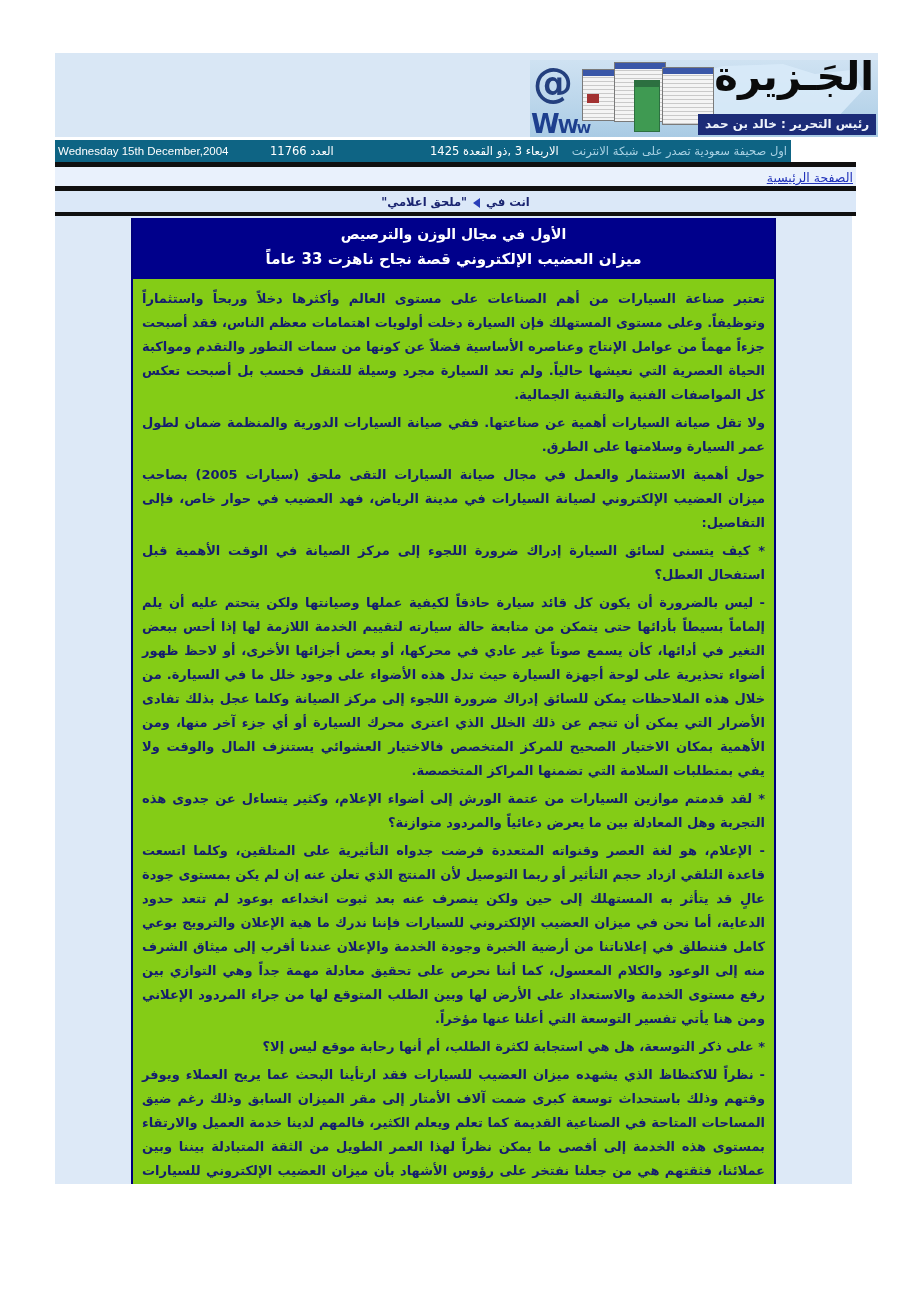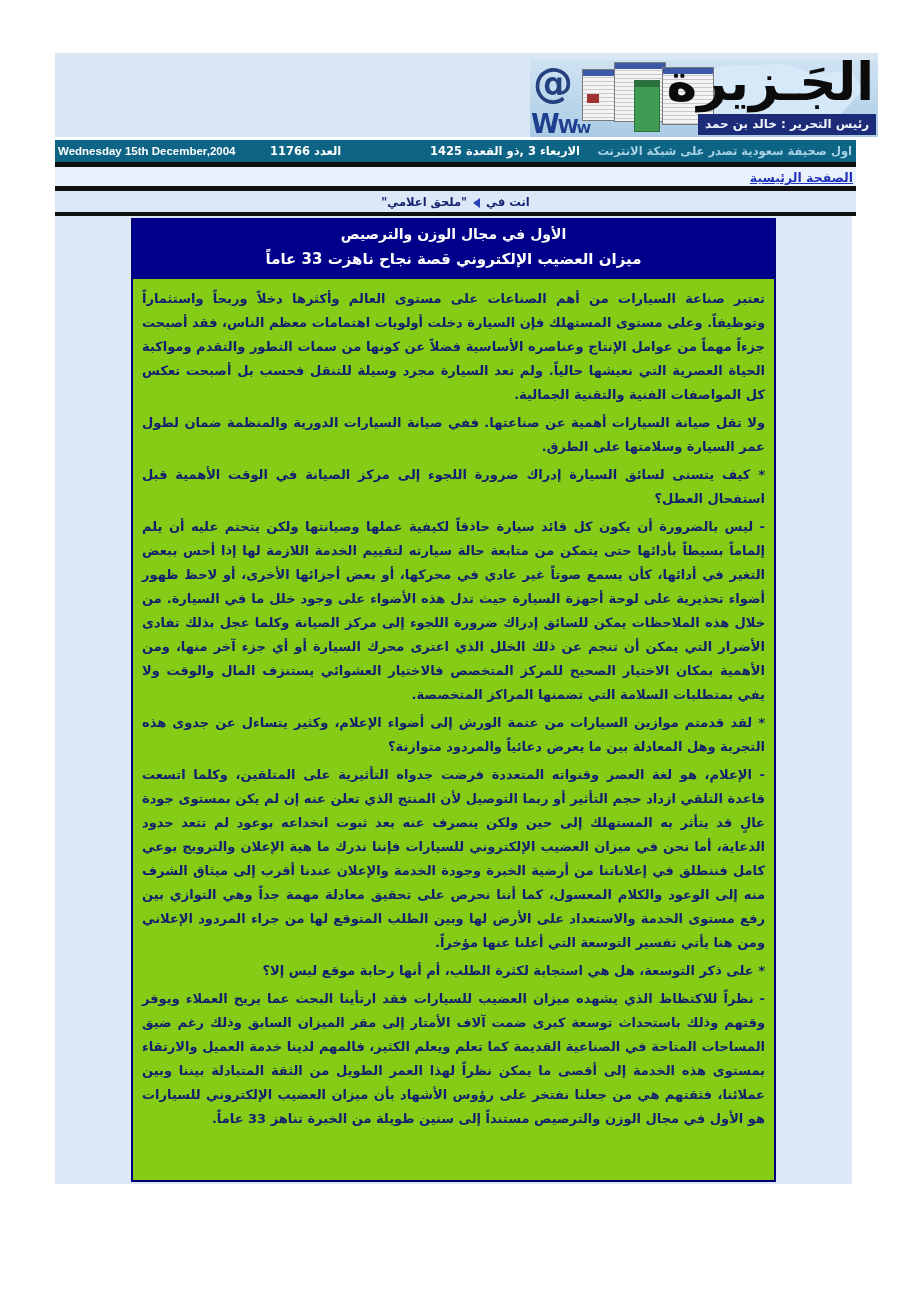--- a/index.html
+++ b/index.html
@@ -8,21 +8,21 @@
 
   .page { position: relative; width: 910px; height: 1298px; background: #ffffff; }
 
   
   .masthead-band { position: absolute; left: 55px; top: 53px; width: 823px; height: 84px;
                    background: #d9e7f5; }
   .logo { position: absolute; right: 0; bottom: 0; width: 348px; height: 77px;
           background: linear-gradient(180deg, #cfe2f2 0%, #b6d3e9 70%, #a9cbe4 100%);
           overflow: hidden; }
   .logo-map { position: absolute; right: 0; top: 0; height: 77px; width: 215px; }
-  .logo-title { position: absolute; right: 4px; top: -6px; font-size: 52px; font-weight: bold;
+  .logo-title { position: absolute; right: 4px; top: -6px; font-size: 40px; font-weight: bold;
                 color: #0b0b0b; direction: rtl; line-height: 1.1; letter-spacing: -1px; }
   .editor-strip { position: absolute; left: 168px; right: 2px; bottom: 2px; height: 21px;
                   background: #1c2c78; color: #eef3fb; font-size: 12px; font-weight: bold;
                   text-align: center; line-height: 21px; direction: rtl; }
   .at-symbol { position: absolute; left: 3px; top: 0px; font-size: 40px; font-weight: bold;
                color: #24407e; }
   .www-wave { position: absolute; left: 1px; bottom: -2px; font-weight: bold; color: #1d3f8e;
               letter-spacing: -2px; }
   .www-wave .w1 { font-size: 26px; } .www-wave .w2 { font-size: 19px; } .www-wave .w3 { font-size: 13px; }
   .collage { position: absolute; left: 52px; top: 2px; width: 132px; height: 73px; }
@@ -30,34 +30,34 @@
          background: repeating-linear-gradient(180deg, #f4f4f4 0 3px, #c9c9c9 3px 4px); }
   .win::before { content: ""; display: block; height: 6px; background: #3a57a8; }
   .win-1 { left: 0; top: 7px; width: 46px; height: 52px; }
   .win-2 { left: 32px; top: 0; width: 52px; height: 60px; }
   .win-3 { left: 52px; top: 18px; width: 26px; height: 52px; background: #3f9a52; border-color: #2c7040; }
   .win-3::before { background: #2c7040; }
   .win-4 { left: 80px; top: 5px; width: 52px; height: 58px; }
   .red-chip { position: absolute; left: 4px; top: 24px; width: 12px; height: 9px; background: #a23131; }
 
   
-  .info-bar { position: absolute; left: 55px; top: 140px; width: 801px; height: 22px;
-              background: #0e6484; color: #ffffff; font-size: 11.5px; font-weight: bold; }
+  .info-bar { position: absolute; left: 55px; top: 140px; width: 736px; height: 22px;
+              background: #0e6484; color: #ffffff; font-size: 11.5px; font-weight: normal; }
   .info-bar span { position: absolute; top: 0; line-height: 22px; white-space: nowrap; }
   .date-en { left: 3px; font-family: "Liberation Sans", sans-serif; }
   .issue-no { left: 215px; direction: rtl; text-align: center; }
   .date-hijri { left: 375px; direction: rtl; }
   .tagline { right: 4px; direction: rtl; color: #a9d2e4; }
 
   
   .link-bar { position: absolute; left: 55px; top: 162px; width: 801px; height: 29px;
               background: #e9f1fc; border-top: 5px solid #101010; border-bottom: 5px solid #101010;
               direction: rtl; }
   .home-link { display: inline-block; margin: 1px 3px 0 0; color: #2233bb; font-size: 12.5px;
-               font-weight: bold; text-decoration: underline; line-height: 18px; }
+               font-weight: normal; text-decoration: underline; line-height: 18px; }
 
   
   .crumb-bar { position: absolute; left: 55px; top: 191px; width: 801px; height: 25px;
                background: #dbe8f8; border-bottom: 4px solid #101010; direction: rtl;
                display: flex; align-items: center; justify-content: center; gap: 6px;
                color: #1a2470; font-size: 11.5px; font-weight: bold; }
   .arrow-left { width: 0; height: 0; border-top: 5px solid transparent;
                 border-bottom: 5px solid transparent; border-left: none;
                 border-right: 7px solid #2a3fb8; margin-top: 3px; }
 
@@ -119,20 +119,21 @@
 
   <div class="content-area">
     <div class="article-box">
       <div class="title-block">
         <div class="kicker-line">الأول في مجال الوزن والترصيص</div>
         <div class="title-line">ميزان العضيب الإلكتروني قصة نجاح ناهزت 33 عاماً</div>
       </div>
       <div class="article-body">
           <p>تعتبر صناعة السيارات من أهم الصناعات على مستوى العالم وأكثرها دخلاً وربحاً واستثماراً وتوظيفاً. وعلى مستوى المستهلك فإن السيارة دخلت أولويات اهتمامات معظم الناس، فقد أصبحت جزءاً مهماً من عوامل الإنتاج وعناصره الأساسية فضلاً عن كونها من سمات التطور والتقدم ومواكبة الحياة العصرية التي نعيشها حالياً. ولم تعد السيارة مجرد وسيلة للتنقل فحسب بل أصبحت تعكس كل المواصفات الفنية والتقنية الجمالية.</p>
           <p>ولا تقل صيانة السيارات أهمية عن صناعتها. ففي صيانة السيارات الدورية والمنظمة ضمان لطول عمر السيارة وسلامتها على الطرق.</p>
+          <p>حول أهمية الاستثمار والعمل في مجال صيانة السيارات التقى ملحق (سيارات 2005) بصاحب ميزان العضيب الإلكتروني لصيانة السيارات في مدينة الرياض، فهد العضيب في حوار خاص، فإلى التفاصيل:</p>
           <p>* كيف يتسنى لسائق السيارة إدراك ضرورة اللجوء إلى مركز الصيانة في الوقت الأهمية قبل استفحال العطل؟</p>
           <p>- ليس بالضرورة أن يكون كل قائد سيارة حاذقاً لكيفية عملها وصيانتها ولكن يتحتم عليه أن يلم إلماماً بسيطاً بأدائها حتى يتمكن من متابعة حالة سيارته لتقييم الخدمة اللازمة لها إذا أحس ببعض التغير في أدائها، كأن يسمع صوتاً غير عادي في محركها، أو بعض أجزائها الأخرى، أو لاحظ ظهور أضواء تحذيرية على لوحة أجهزة السيارة حيث تدل هذه الأضواء على وجود خلل ما في السيارة. من خلال هذه الملاحظات يمكن للسائق إدراك ضرورة اللجوء إلى مركز الصيانة وكلما عجل بذلك تفادى الأضرار التي يمكن أن تنجم عن ذلك الخلل الذي اعترى محرك السيارة أو أي جزء آخر منها، ومن الأهمية بمكان الاختيار الصحيح للمركز المتخصص فالاختيار العشوائي يستنزف المال والوقت ولا يفي بمتطلبات السلامة التي تضمنها المراكز المتخصصة.</p>
           <p>* لقد قدمتم موازين السيارات من عتمة الورش إلى أضواء الإعلام، وكثير يتساءل عن جدوى هذه التجربة وهل المعادلة بين ما يعرض دعائياً والمردود متوازنة؟</p>
           <p>- الإعلام، هو لغة العصر وقنواته المتعددة فرضت جدواه التأثيرية على المتلقين، وكلما اتسعت قاعدة التلقي ازداد حجم التأثير أو ربما التوصيل لأن المنتج الذي تعلن عنه إن لم يكن بمستوى جودة عالٍ قد يتأثر به المستهلك إلى حين ولكن ينصرف عنه بعد ثبوت انخداعه بوعود لم تتعد حدود الدعاية، أما نحن في ميزان العضيب الإلكتروني للسيارات فإننا ندرك ما هية الإعلان والترويج بوعي كامل فننطلق في إعلاناتنا من أرضية الخبرة وجودة الخدمة والإعلان عندنا أقرب إلى ميثاق الشرف منه إلى الوعود والكلام المعسول، كما أننا نحرص على تحقيق معادلة مهمة جداً وهي التوازي بين رفع مستوى الخدمة والاستعداد على الأرض لها وبين الطلب المتوقع لها من جراء المردود الإعلاني ومن هنا يأتي تفسير التوسعة التي أعلنا عنها مؤخراً.</p>
           <p>* على ذكر التوسعة، هل هي استجابة لكثرة الطلب، أم أنها رحابة موقع ليس إلا؟</p>
           <p>- نظراً للاكتظاظ الذي يشهده ميزان العضيب للسيارات فقد ارتأينا البحث عما يريح العملاء ويوفر وقتهم وذلك باستحداث توسعة كبرى ضمت آلاف الأمتار إلى مقر الميزان السابق وذلك رغم ضيق المساحات المتاحة في الصناعية القديمة كما تعلم ويعلم الكثير، فالمهم لدينا خدمة العميل والارتقاء بمستوى هذه الخدمة إلى أقصى ما يمكن نظراً لهذا العمر الطويل من الثقة المتبادلة بيننا وبين عملائنا، فثقتهم هي من جعلنا نفتخر على رؤوس الأشهاد بأن ميزان العضيب الإلكتروني للسيارات هو الأول في مجال الوزن والترصيص مستنداً إلى سنين طويلة من الخبرة تناهز 33 عاماً.</p>
         </div>
     </div>
   </div>
 

